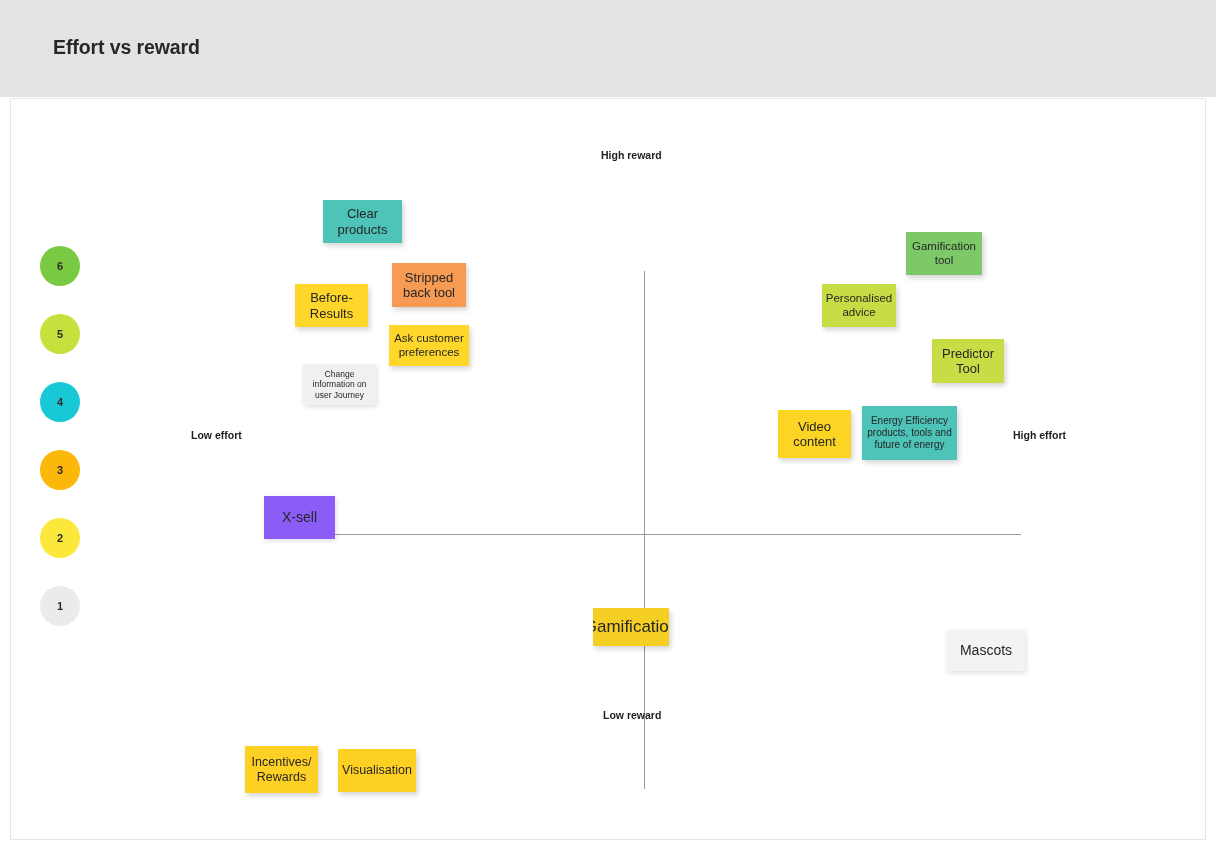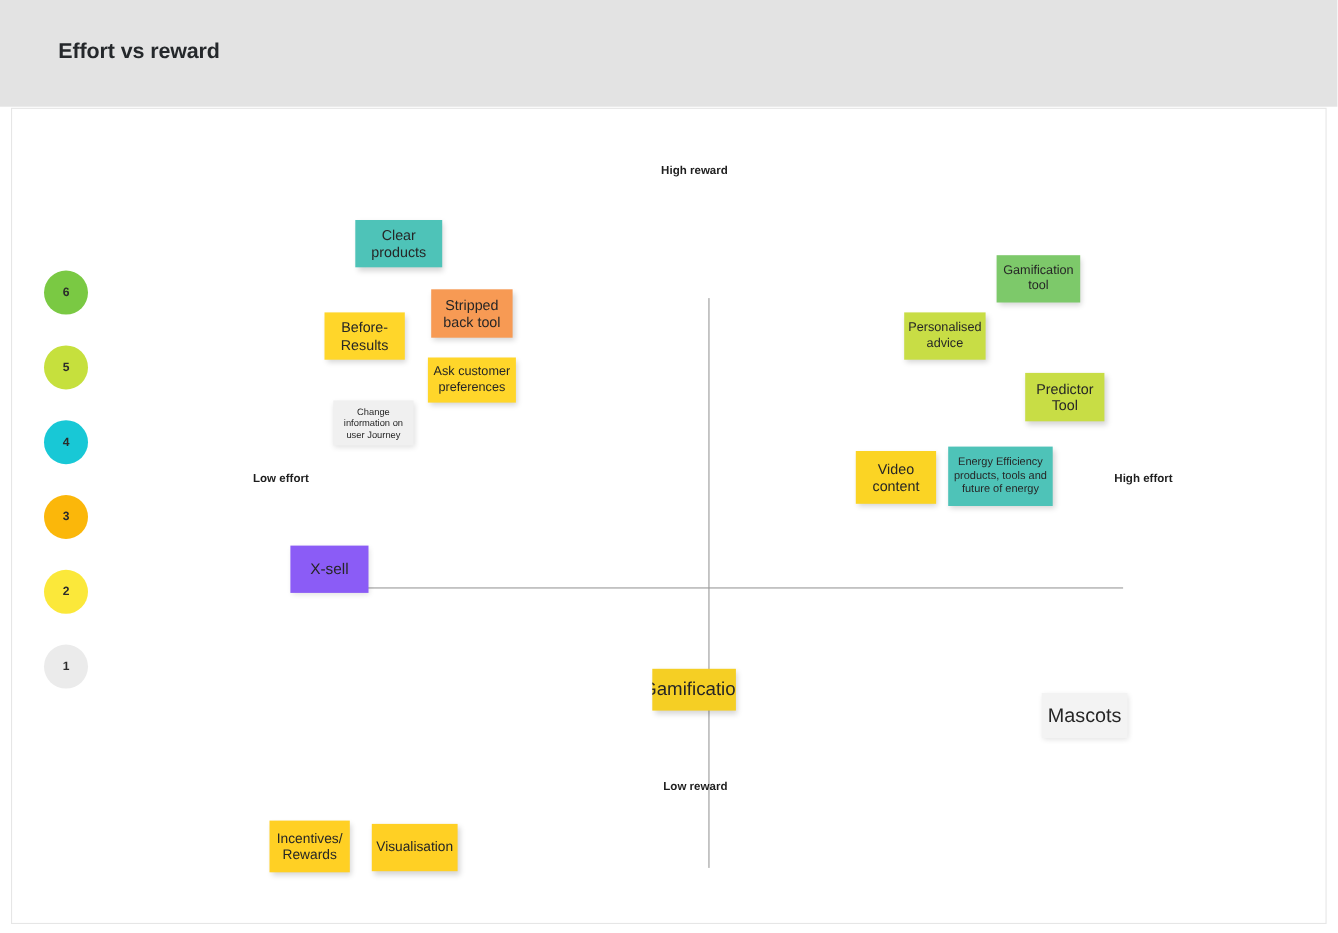--- a/index.html
+++ b/index.html
@@ -107,21 +107,21 @@
   </div>
 
   <div id="canvas">
 
     <div id="axis-h"></div>
     <div id="axis-v"></div>
   </div>
 
   <div class="axis-label" style="left:601px; top:149px;">High reward</div>
   <div class="axis-label" style="left:603px; top:709px;">Low reward</div>
-  <div class="axis-label" style="left:191px; top:429px;margin-left:39px;">Low effort</div>
+  <div class="axis-label" style="left:191px; top:429px;">Low effort</div>
   <div class="axis-label" style="left:1013px; top:429px;">High effort</div>
 
   <div id="dynamic-layer">
       <div class="legend-dot" style="left: 40px; top: 246px; background: rgb(122, 201, 67);">
         <span>6</span>
       </div>
       <div class="legend-dot" style="left: 40px; top: 314px; background: rgb(198, 224, 61);">
         <span>5</span>
       </div>
       <div class="legend-dot" style="left: 40px; top: 382px; background: rgb(24, 200, 214);">
@@ -171,18 +171,18 @@
       </div>
       <div class="note sticky" style="left: 822px; top: 284px; width: 74px; height: 43px; background: rgb(200, 221, 69); font-size: 11.5px;">
         <span>Personalised advice</span>
       </div>
       <div class="note sticky" style="left: 906px; top: 232px; width: 76px; height: 43px; background: rgb(125, 201, 106); font-size: 11.5px;">
         <span>Gamification tool</span>
       </div>
       <div class="note sticky" style="left: 932px; top: 339px; width: 72px; height: 44px; background: rgb(200, 221, 69); font-size: 13px;">
         <span>Predictor Tool</span>
       </div>
-      <div class="note plain" style="left: 947px; top: 630px; width: 78px; height: 41px; background: rgb(243, 243, 243); font-size: 18px;">
+      <div class="note plain" style="left: 947px; top: 630px; width: 78px; height: 41px; background: rgb(243, 243, 243); font-size: 14px;">
         <span>Mascots</span>
       </div>
     </div>
 
 </div>
 
 </body></html>

